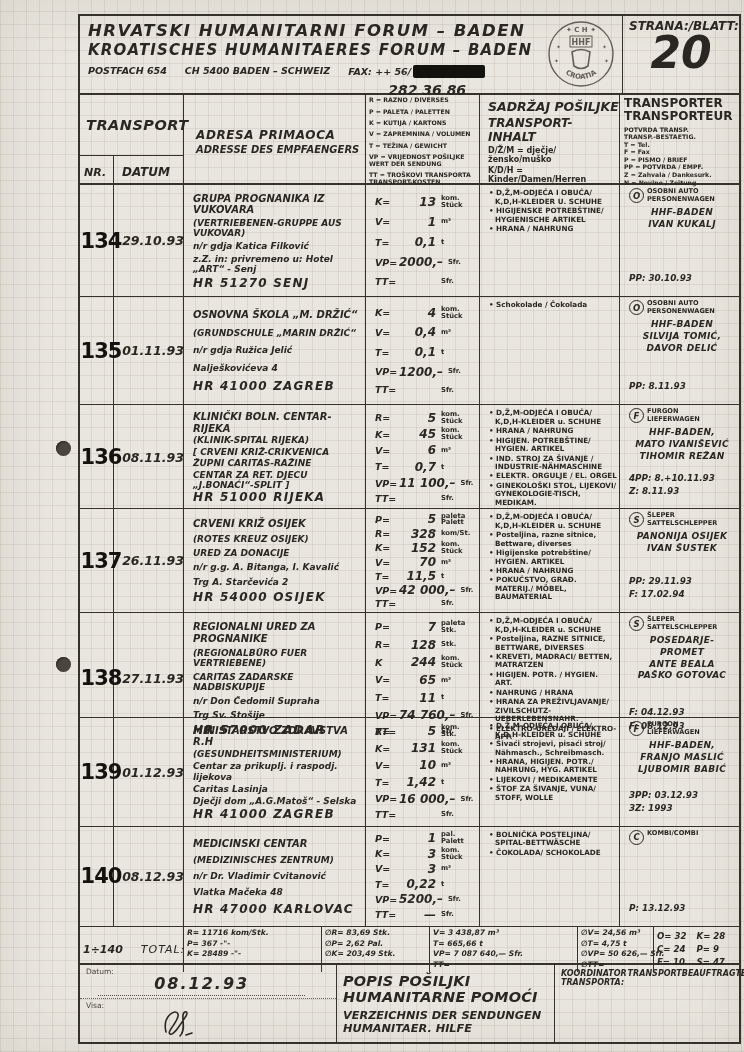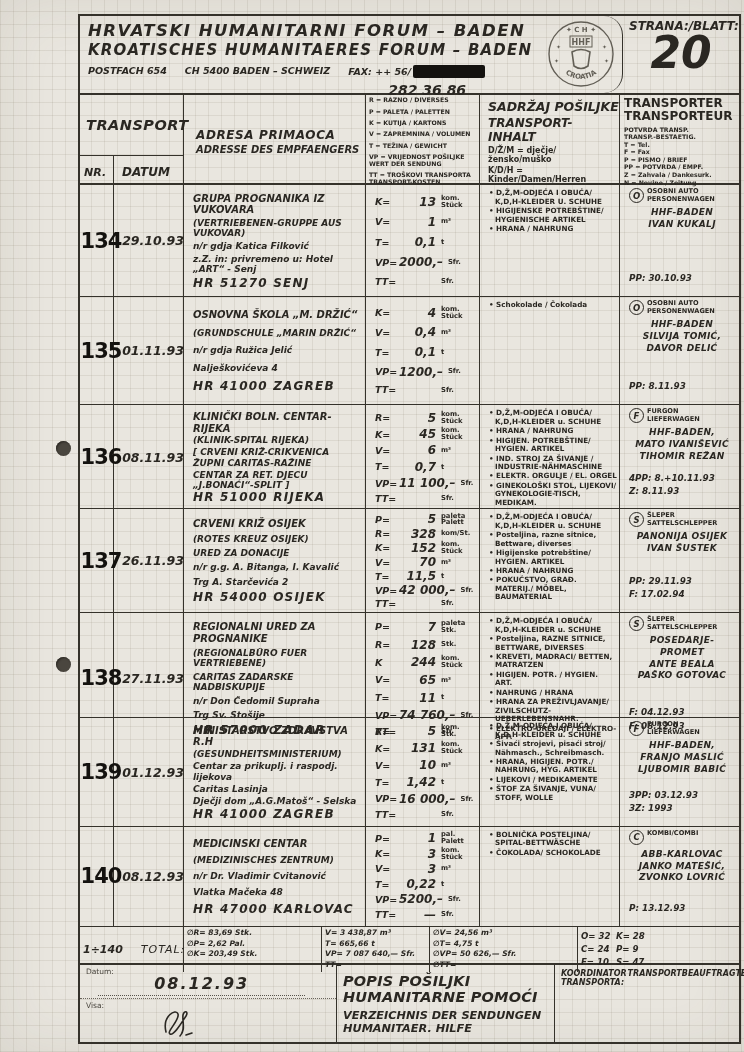--- a/index.html
+++ b/index.html
@@ -16,21 +16,21 @@
       repeating-linear-gradient(90deg, rgba(125,115,95,0.13) 0 1px, transparent 1px 13px);
     box-shadow:inset 0 0 60px rgba(90,80,60,0.12);
   }
   .hole{position:absolute;width:15px;height:15px;border-radius:50%;background:#4a463f;box-shadow:inset 1px 1px 2px #2b2823;}
   .form{
     position:absolute;left:78px;top:14px;width:663px;height:1030px;
     border:2.2px solid #35322b;box-sizing:border-box;display:flex;flex-direction:column;
   }
   
   .hdr1{height:78px;display:flex;border-bottom:2px solid #35322b;}
-  .hdr1-left{flex:1;position:relative;padding:5px 8px;box-sizing:border-box;border-right:1.6px solid #35322b;border-radius:19px;}
+  .hdr1-left{flex:1;position:relative;padding:5px 8px;box-sizing:border-box;border-right:1.6px solid #35322b;}
   .org1{font-size:16.5px;letter-spacing:1.5px;font-weight:bold;font-style:italic;}
   .org2{font-size:15px;letter-spacing:1.2px;font-weight:bold;font-style:italic;margin-top:1px;}
   .orgrow{display:flex;gap:18px;margin-top:6px;font-size:9.5px;font-weight:bold;font-style:italic;align-items:flex-start;}
   .fax-wrap{position:relative;display:flex;align-items:center;}
   .redaction{display:inline-block;width:72px;height:13px;background:#14120f;border-radius:2px;margin-left:2px;}
   .fax-hand{position:absolute;left:40px;top:17px;font-size:14px;font-weight:bold;}
   .stamp{position:absolute;right:6px;top:3px;opacity:.85;}
   .hdr1-right{width:116px;box-sizing:border-box;padding:3px 6px;position:relative;}
   .strana-label{font-size:12px;font-weight:bold;font-style:italic;}
   .strana-value{font-size:44px;font-weight:bold;font-style:italic;text-align:center;line-height:1.0;margin-top:-2px;}
@@ -642,36 +642,36 @@
       </div>
     <div class="c-content">
         <div class="content-line">BOLNIČKA POSTELJINA/ SPITAL-BETTWÄSCHE</div>
         <div class="content-line">ČOKOLADA/ SCHOKOLADE</div>
       </div>
     <div class="c-trans">
       <div class="t-head">
           <span class="t-code">C</span>
           <span class="t-type">KOMBI/COMBI</span>
         </div>
-      <div class="t-lines">
-          <div class="t-line">ABB-KARLOVAC</div>
-          <div class="t-line">JANKO MATEŠIĆ,</div>
-          <div class="t-line">ZVONKO LOVRIĆ</div>
-        </div>
       <div class="t-confirm">
           <div class="t-conf">P: 13.12.93</div>
         </div>
     </div>
   </div>
 
   <div class="totals">
     <div class="tot-label">
       <span class="tot-range">1÷140</span>
       <span class="tot-word">TOTAL:</span>
     </div>
+    <div class="tot-g">
+        <div class="li-item">R= 11716 kom/Stk.</div>
+        <div class="li-item">P= 367  -"-</div>
+        <div class="li-item">K= 28489  -"-</div>
+      </div>
     <div class="tot-g">
         <div class="li-item">∅R= 83,69 Stk.</div>
         <div class="li-item">∅P= 2,62 Pal.</div>
         <div class="li-item">∅K= 203,49 Stk.</div>
       </div>
     <div class="tot-g">
         <div class="li-item">V= 3 438,87 m³</div>
         <div class="li-item">T= 665,66 t</div>
         <div class="li-item">VP= 7 087 640,— Sfr.</div>
         <div class="li-item">TT=</div>

